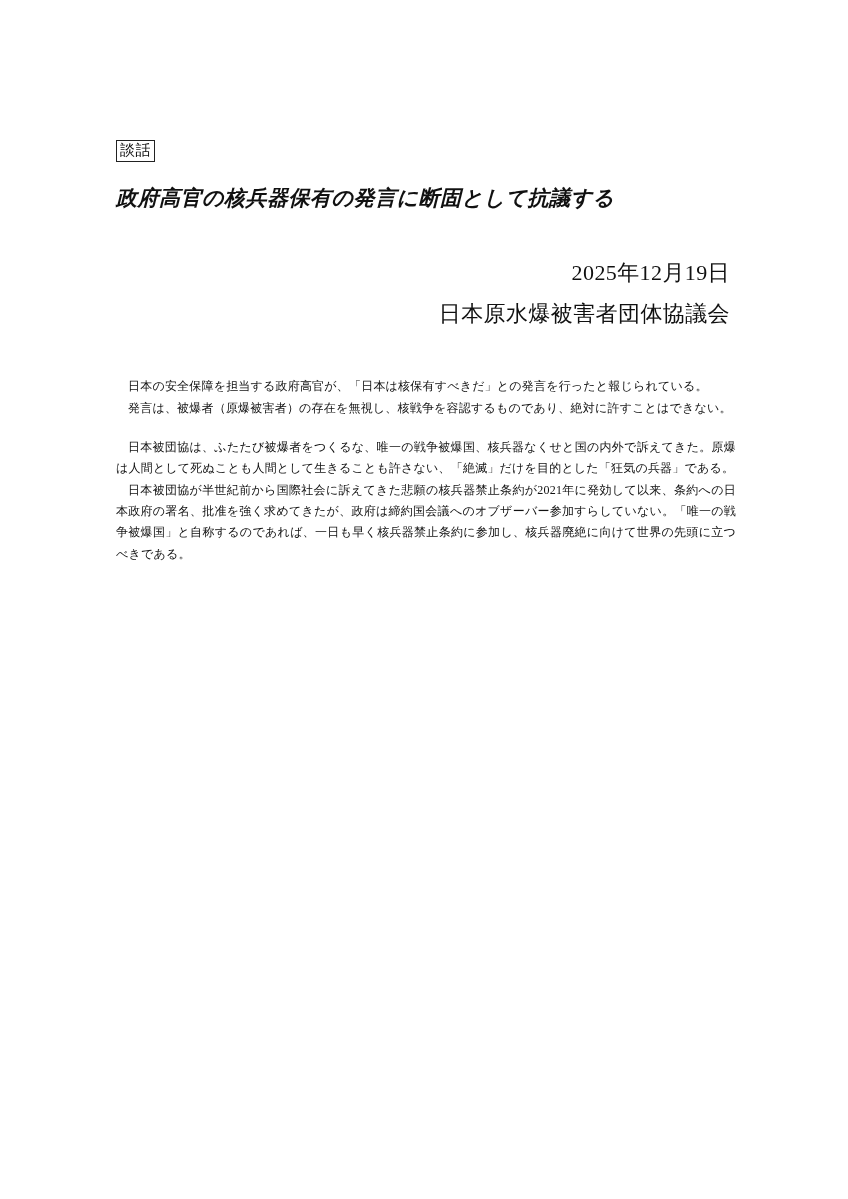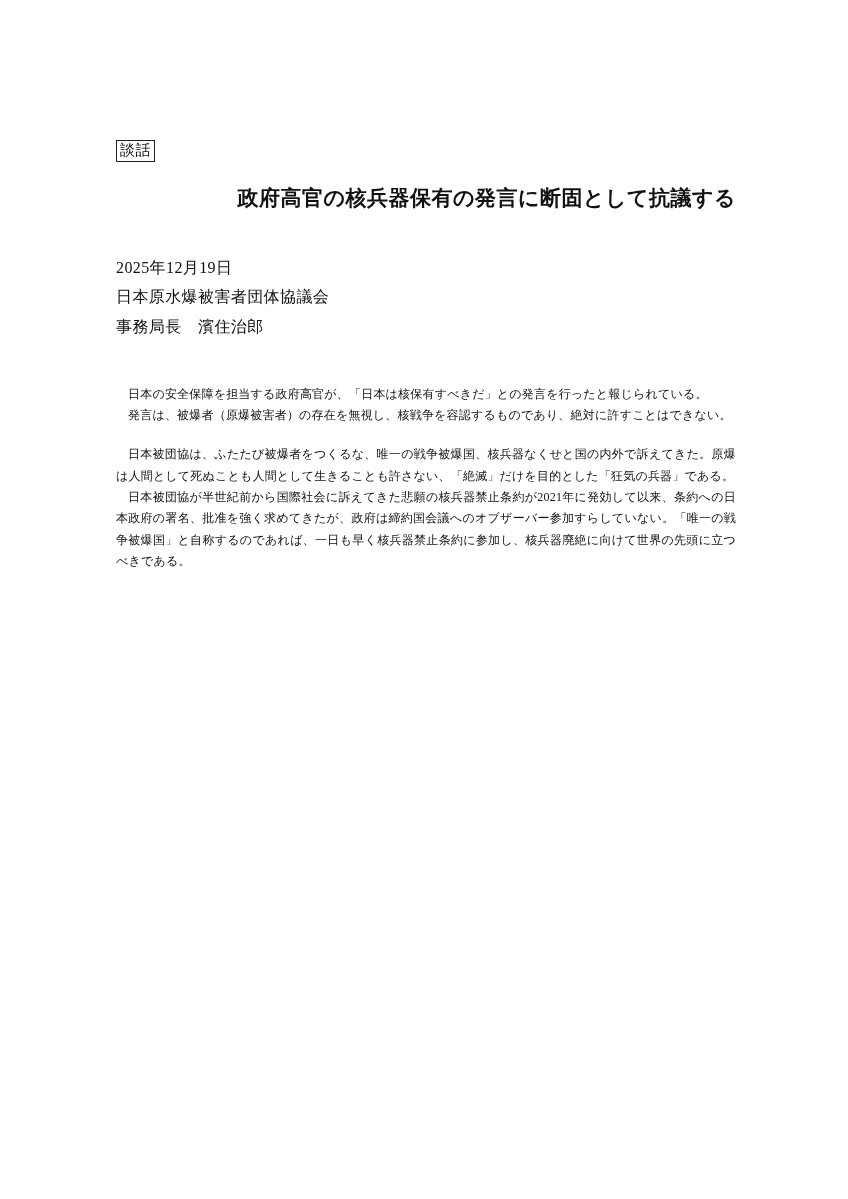--- a/index.html
+++ b/index.html
@@ -32,32 +32,33 @@
   .kind-box {
     display: inline-block;
     border: 1px solid #222222;
     padding: 1px 3px 2px 3px;
     font-size: 15px;
     line-height: 1.1;
     letter-spacing: 0.5px;
     font-family: "Liberation Serif", "DejaVu Serif", serif;
   }
   .doc-title {
-    text-align: right;
+    text-align: left;
     font-size: 21px;
     font-weight: bold;
     letter-spacing: 0.5px;
     margin-top: 22px;
     margin-bottom: 0;
     line-height: 1.4;
+    font-style: italic;
   }
   .meta {
     margin-top: 40px;
-    text-align: left;
-    font-size: 16px;
+    text-align: right;
+    font-size: 22px;
     line-height: 1.85;
     letter-spacing: 0.4px;
     padding-right: 6px;
   }
   .meta div {
     white-space: pre;
   }
   .body-text {
     margin-top: 42px;
     font-size: 12px;
@@ -83,21 +84,20 @@
 <div class="page">
   <div class="content">
 
     <div class="kind-box">談話</div>
 
     <h1 class="doc-title">政府高官の核兵器保有の発言に断固として抗議する</h1>
 
     <div class="meta">
       <div>2025年12月19日</div>
       <div>日本原水爆被害者団体協議会</div>
-      <div>事務局長　濱住治郎</div>
     </div>
 
     <div class="body-text">
       <p class="para">日本の安全保障を担当する政府高官が、「日本は核保有すべきだ」との発言を行ったと報じられている。</p>
       <p class="para">発言は、被爆者（原爆被害者）の存在を無視し、核戦争を容認するものであり、絶対に許すことはできない。</p>
       <p class="para gap">日本被団協は、ふたたび被爆者をつくるな、唯一の戦争被爆国、核兵器なくせと国の内外で訴えてきた。原爆は人間として死ぬことも人間として生きることも許さない、「絶滅」だけを目的とした「狂気の兵器」である。</p>
       <p class="para">日本被団協が半世紀前から国際社会に訴えてきた悲願の核兵器禁止条約が2021年に発効して以来、条約への日本政府の署名、批准を強く求めてきたが、政府は締約国会議へのオブザーバー参加すらしていない。「唯一の戦争被爆国」と自称するのであれば、一日も早く核兵器禁止条約に参加し、核兵器廃絶に向けて世界の先頭に立つべきである。</p>
     </div>
 
   </div>

